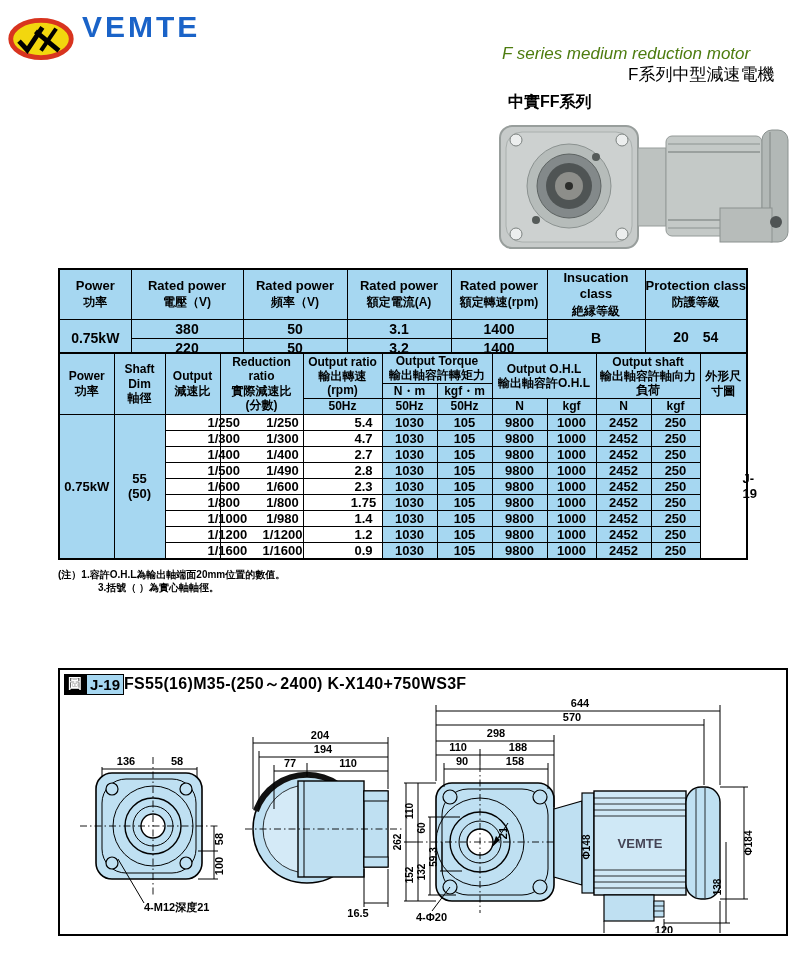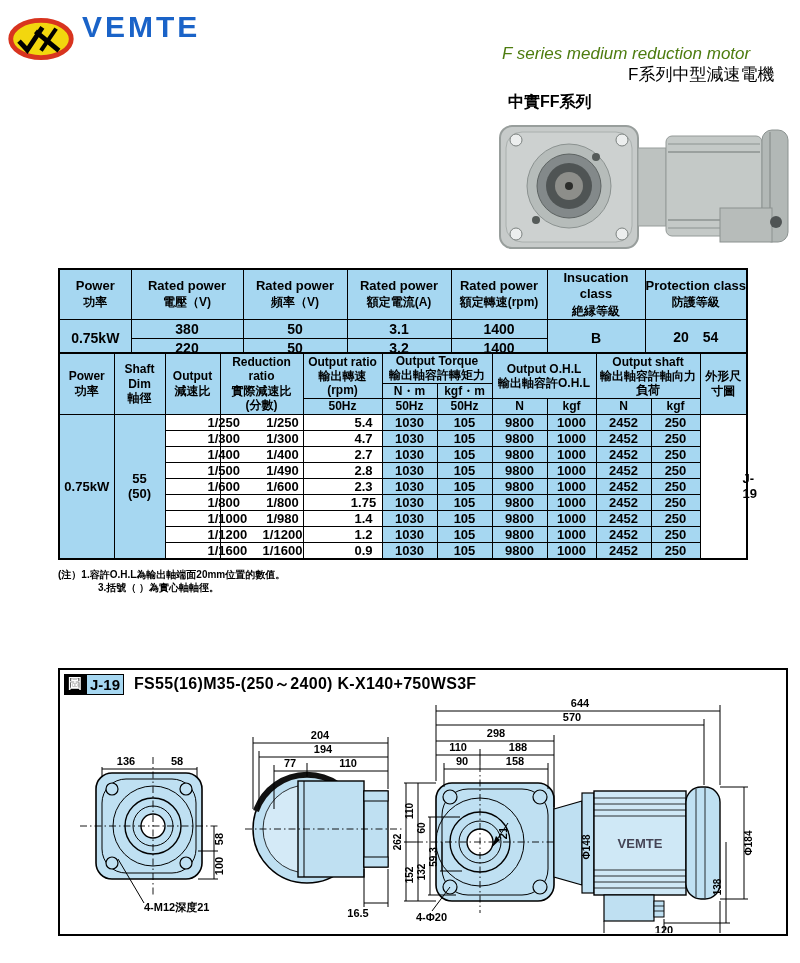--- a/index.html
+++ b/index.html
@@ -32,21 +32,21 @@
   .white { background: #ffffff; padding-left: 42px; }
   .zh { font-size: 12px; }
 
   .notes { position: absolute; left: 58px; top: 568px; font-size: 10px; font-weight: bold; line-height: 1.3; }
   .notes .indent { padding-left: 40px; }
 
   .diagram { position: absolute; left: 58px; top: 668px; width: 730px; height: 268px; border: 2px solid #000; background: #fff; }
   .diagram-title { display: flex; align-items: center; margin: 3px 4px 0 4px; height: 22px; }
   .ref-pre { background: #000; color: #fff; font-size: 14px; font-weight: bold; width: 22px; height: 21px; display: flex; align-items: center; justify-content: center; }
   .ref-code { background: #a6d7f1; border: 1.5px solid #000; font-size: 15px; font-weight: bold; height: 21px; padding: 0 3px; display: flex; align-items: center; }
-  .dtitle { font-size: 16px; font-weight: bold; margin-left: 10px; letter-spacing: 0.3px; }
+  .dtitle { font-size: 16px; font-weight: bold; margin-left: 0; letter-spacing: 0.3px; }
   .drawing { display: block; margin-top: 2px; }
 
   .dim { font-size: 11px; font-weight: bold; fill: #000; }
   .dimS { font-size: 10px; font-weight: bold; fill: #000; }
   .dl { stroke: #000; stroke-width: 1; }
   .ol { stroke: #000; fill: #bfe0f2; }
   .cl { stroke: #000; stroke-width: 0.9; stroke-dasharray: 7 3 1.5 3; fill: none; }
 </style>
 </head>
 <body>

